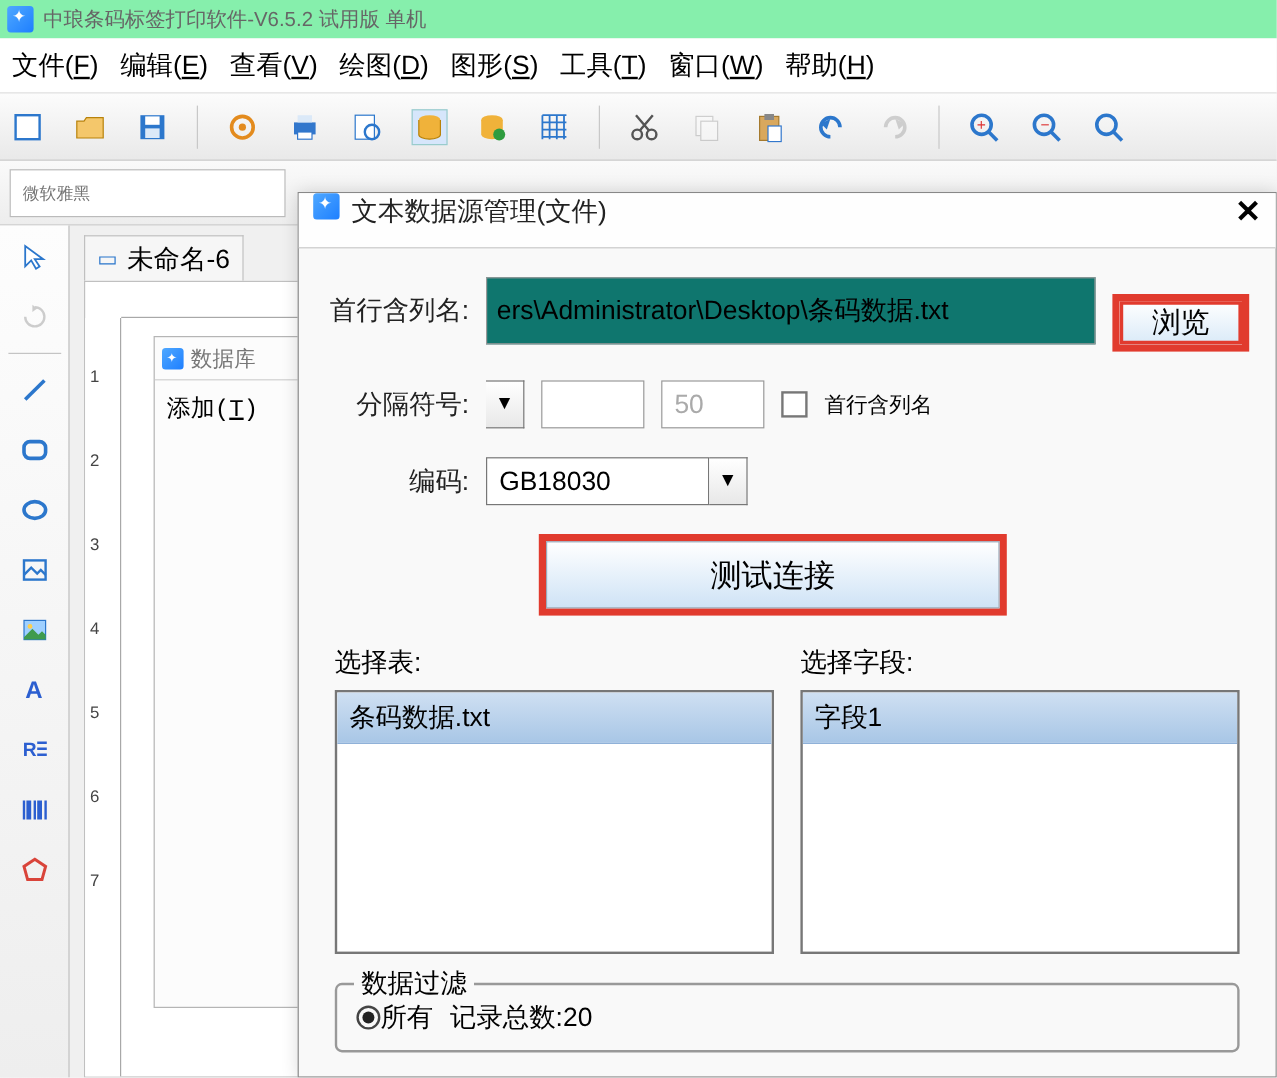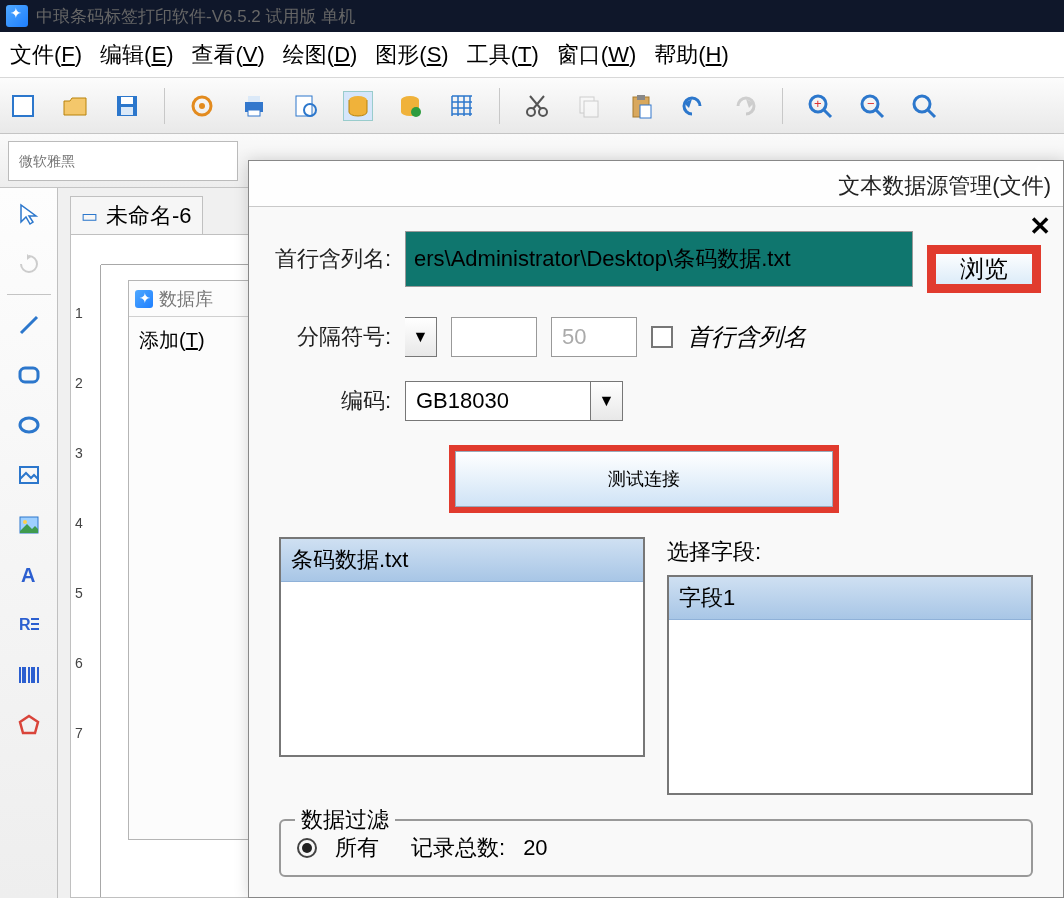--- a/index.html
+++ b/index.html
@@ -7,21 +7,21 @@
   font-family: "Microsoft YaHei", sans-serif;
   font-size: 16px;
   background: #f0f0f0;
   width: 1064px;
   height: 898px;
   overflow: hidden;
   position: relative;
 }
 .titlebar {
   height: 32px;
-  background: #0f172a;
+  background: #86efac;
   display: flex;
   align-items: center;
   padding: 0 6px;
   gap: 8px;
   font-size: 17px;
   color: #666;
 }
 .app-icon {
   width: 22px; height: 22px;
   background: linear-gradient(135deg,#4fa8ff,#1e7fff);
@@ -100,33 +100,33 @@
 }
 .ruler-v .tick{ position:absolute; left:4px; }
 .white-rect{
   position:absolute; left:80px; top:86px; width:130px; height:370px;
   border:2px solid #888; background:#fff;
 }
 
 
 .dialog-db{
   position:absolute; left:128px; top:92px; width:160px; height:560px;
-  background:#fcfcfc; border:1px solid #b5b5b5;
+  background:#fcfcfc; border:1px solid #b5b5b5;font-family:Liberation Mono, monospace;
 }
 .dialog-db .dtitle{ height:36px; display:flex; align-items:center; gap:6px; padding:0 6px; color:#777; font-size:18px; border-bottom:1px solid #d0d0d0;}
 .dialog-db .add{ padding:10px; font-size:20px; }
 
 
 .dialog-main{
   position:absolute; left:248px; top:160px; width:816px; height:738px;
   background:#f9f9f9; border:1px solid #888; box-shadow:0 0 14px rgba(0,0,0,0.15);
 }
 .dm-title{
   height:46px; background:#fefefe; border-bottom:1px solid #c9c9c9;
-  display:flex; align-items:flex-end; padding:0 12px; gap:10px;flex-direction:column;
+  display:flex; align-items:flex-start; padding:0 12px; gap:10px;
 }
 .dm-title .t{ font-size:22px; color:#222;}
 .dm-title .x{ margin-left:auto; font-size:26px; font-weight:bold; cursor:pointer;}
 .dm-body{ padding:18px 22px 6px 22px; display:flex; flex-direction:column; gap:24px;}
 .row{ display:flex; align-items:center; gap:14px;}
 .label{ width:120px; text-align:right; font-size:22px; color:#222;}
 .path-input{
   flex:1; height:56px; border:1px solid #999; background:#0f766e;
   padding:0 8px; font-size:22px;
 }
@@ -144,28 +144,28 @@
   width:32px; height:40px; border:1px solid #777; border-left:none;
   display:flex; align-items:center; justify-content:center; background:linear-gradient(#fff,#e8e8e8);
 }
 .num-field{
   width:86px; height:40px; border:1px solid #999; background:#fff; padding:0 10px; font-size:22px;
 }
 .num-field.ro{ color:#aaa; background:#fff;}
 .checkbox{
   width:22px; height:22px; border:2px solid #777; background:#fff;
 }
-.check-label{ font-size:24px;font-style:italic; }
+.check-label{ font-size:18px; }
 .test-btn-wrap{
   border:6px solid #e13b2e; width:390px; margin-left:178px;
 }
 .test-btn{
   height:56px; width:100%;
   background: linear-gradient(#fff,#cfe3f6);
-  border:1px solid #9ab; font-size:18px;
+  border:1px solid #9ab; font-size:26px;
   display:flex; align-items:center; justify-content:center;text-align:center;
 }
 .list-section{
   display:flex; gap:22px; padding:0 8px;
 }
 .list-col{ flex:1; display:flex; flex-direction:column; gap:8px;}
 .list-col .ltitle{ font-size:22px; }
 .listbox{
   height:220px; border:2px solid #777; background:#fff; overflow:auto;
 }
@@ -175,21 +175,21 @@
 }
 .filter-section{
   padding:0 8px;
 }
 .filter-group{
   border:2px solid #999; border-radius:6px; padding:12px 16px; position:relative;
 }
 .filter-legend{
   position:absolute; top:-16px; left:14px; background:#f9f9f9; padding:0 6px; font-size:22px;
 }
-.filter-row{ display:flex; align-items:center; gap:18px; font-size:22px;}
+.filter-row{ display:flex; align-items:center; font-size:22px;}
 .radio{
   width:20px; height:20px; border:2px solid #444; border-radius:50%;
   display:flex; align-items:center; justify-content:center;
 }
 .radio .dot{ width:10px; height:10px; background:#222; border-radius:50%;}
 svg{display:block;}
 </style>
 </head>
 <body>
 
@@ -451,20 +451,21 @@
         <div class="select-arrow">▼</div>
       </div>
     </div>
 
     <div class="test-btn-wrap">
       <div class="test-btn">测试连接</div>
     </div>
 
     <div class="list-section">
       <div class="list-col">
+        <div class="ltitle">选择表:</div>
         <div class="listbox">
           <div class="listitem">条码数据.txt</div>
         </div>
       </div>
       <div class="list-col">
         <div class="ltitle">选择字段:</div>
         <div class="listbox">
           <div class="listitem">字段1</div>
         </div>
       </div>

